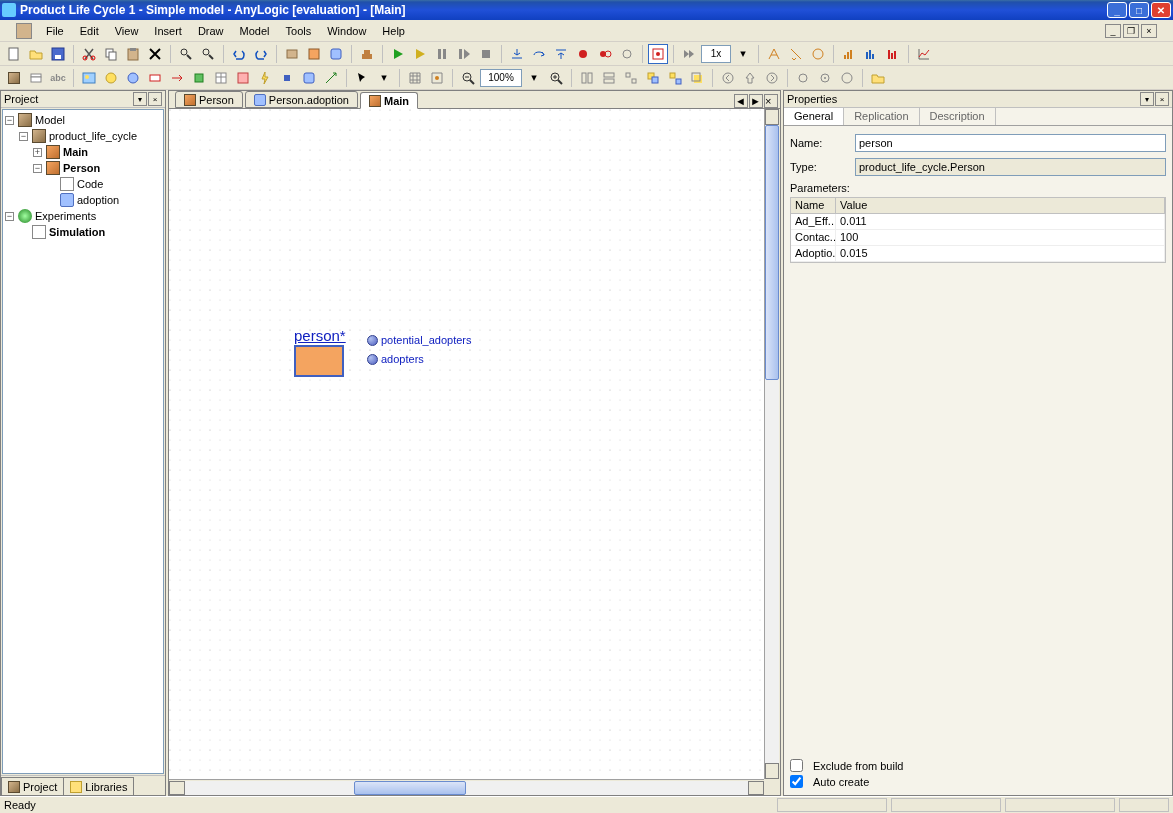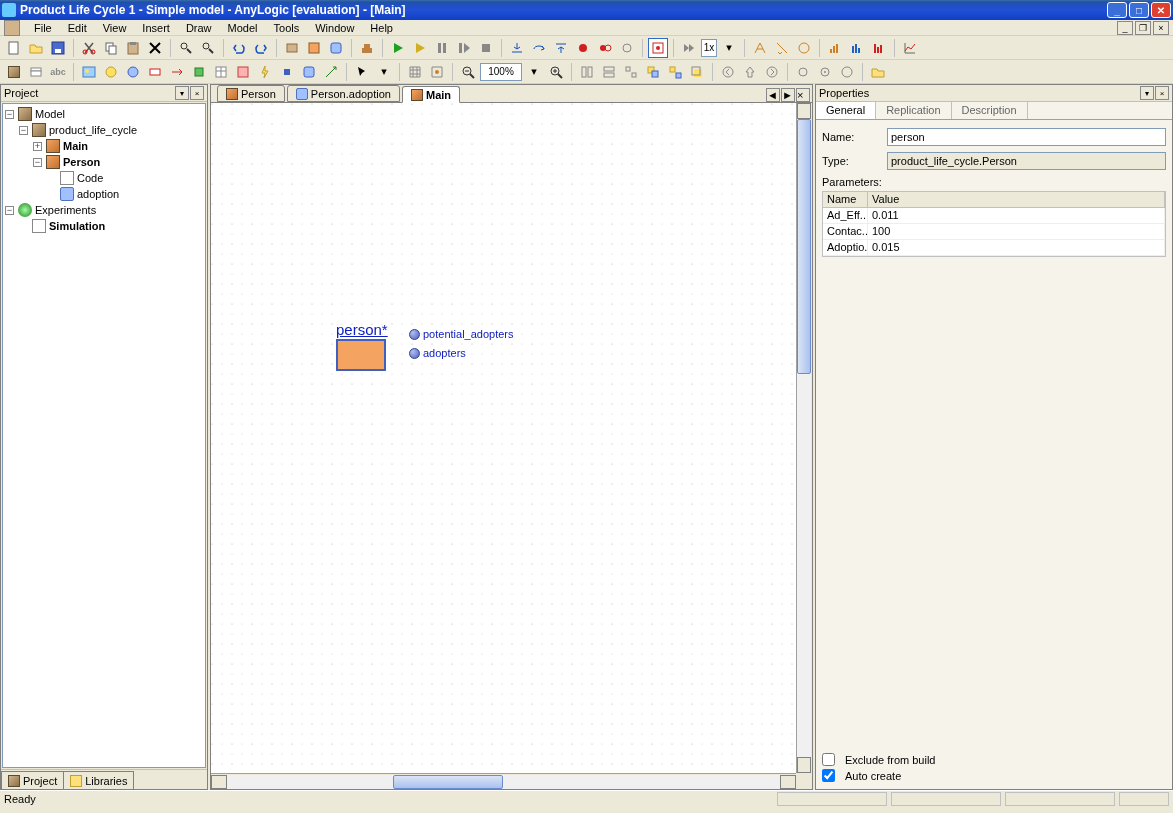--- a/index.html
+++ b/index.html
@@ -3,36 +3,36 @@
 <meta charset="utf-8">
 <style>
 *{box-sizing:border-box;margin:0;padding:0;font-family:Tahoma,Arial,sans-serif;font-size:11px;}
 html,body{width:1173px;height:813px;overflow:hidden;background:#ece9d8;}
 .titlebar{height:20px;background:linear-gradient(to bottom,#3a6ea5 0%,#2050aa 10%,#2050d8 50%,#1040c0 100%);display:flex;align-items:center;color:#fff;padding:0 2px;}
 .titlebar .appicon{width:14px;height:14px;background:#6cf;border-radius:2px;margin-right:4px;}
 .titlebar .title{flex:1;font-weight:bold;font-size:12px;}
 .winbtns{display:flex;gap:2px;}
 .winbtn{width:20px;height:16px;border:1px solid #fff;border-radius:3px;display:flex;align-items:center;justify-content:center;font-weight:bold;font-size:10px;color:#fff;}
 .winbtn.min{background:#3a6ed8;} .winbtn.max{background:#3a6ed8;} .winbtn.close{background:#e04030;}
-.menubar{height:16px;background:#ece9d8;display:flex;align-items:center;padding:0 4px;border-bottom:1px solid #d4d0c8;}
+.menubar{height:22px;background:#ece9d8;display:flex;align-items:center;padding:0 16px;border-bottom:1px solid #d4d0c8;}
 .menubar .projicon{width:16px;height:16px;background:#d2b48c;border:1px solid #888;margin-right:6px;}
 .menubar .mitem{padding:2px 8px;cursor:default;}
 .menubar .mdicrtl{margin-left:auto;display:flex;gap:2px;}
 .menubar .mdicrtl .mbtn{width:16px;height:14px;border:1px solid #888;background:#ece9d8;font-size:9px;display:flex;align-items:center;justify-content:center;}
 .toolbar{height:24px;background:#ece9d8;border-bottom:1px solid #d4d0c8;display:flex;align-items:center;padding:0 4px;gap:2px;}
 .tbtn{width:20px;height:20px;display:flex;align-items:center;justify-content:center;border:1px solid transparent;position:relative;}
 .tsep{width:1px;height:18px;background:#c0c0c0;margin:0 3px;}
 .tbtn svg{width:14px;height:14px;}
 .zoomfield{width:42px;height:18px;border:1px solid #7f9db9;background:#fff;font-size:10px;text-align:center;}
 .workarea{display:flex;height:calc(100% - 20px - 22px - 24px - 24px - 17px);}
 .panel{background:#ece9d8;border:1px solid #808080;display:flex;flex-direction:column;}
 .panelhead{height:17px;background:#ece9d8;border-bottom:1px solid #c0c0c0;display:flex;align-items:center;padding:0 3px;font-size:11px;}
 .panelhead .ptitle{flex:1;}
 .panelhead .psmallbtn{width:14px;height:14px;border:1px solid #888;background:#ece9d8;font-size:8px;display:flex;align-items:center;justify-content:center;margin-left:1px;}
-.leftpanel{width:208px;}
+.leftpanel{width:166px;}
 .tree{flex:1;background:#fff;border:1px solid #7f9db9;margin:1px;overflow:auto;padding:2px;}
 .treeitem{display:flex;align-items:center;height:16px;white-space:nowrap;}
 .treeitem .exp{width:9px;height:9px;border:1px solid #888;display:flex;align-items:center;justify-content:center;font-size:9px;line-height:1;margin-right:4px;color:#444;background:#fff;}
 .treeitem .noexp{width:9px;margin-right:4px;}
 .treeitem .ticon{width:14px;height:14px;margin-right:3px;}
 .treeitem.bold .tlabel{font-weight:bold;}
 .lefttabs{height:20px;display:flex;border-top:1px solid #c0c0c0;background:#ece9d8;align-items:flex-end;}
 .lefttab{height:18px;padding:2px 6px;border:1px solid #808080;border-bottom:none;background:#ece9d8;margin-right:-1px;font-size:11px;display:flex;align-items:center;gap:3px;}
 .lefttab .ticon{width:12px;height:12px;}
 .center{flex:1;display:flex;flex-direction:column;border:1px solid #808080;margin:0 2px;}
@@ -51,21 +51,21 @@
 .vscroll{position:absolute;top:0;bottom:16px;right:0;width:16px;background:#ece9d8;border-left:1px solid #a0a0a0;display:flex;flex-direction:column;}
 .vscroll .sbtn{height:16px;width:14px;background:#ece9d8;border:1px solid #808080;}
 .vscroll .strack{flex:1;width:14px;position:relative;background:#f0f0f0;}
 .vscroll .sthumb{position:absolute;top:0;height:40%;left:0;width:14px;background:linear-gradient(to right,#dbe4f8,#a9c1ee);border:1px solid #6a8ccf;border-radius:2px;}
 .corner{position:absolute;right:0;bottom:0;width:16px;height:16px;background:#ece9d8;}
 .personbox{position:absolute;left:125px;top:218px;}
 .personlabel{color:#1020c0;font-size:15px;text-decoration:underline;}
 .personrect{width:50px;height:32px;background:#f4a460;border:2px solid #4060c0;margin-top:1px;}
 .varitem{position:absolute;display:flex;align-items:center;gap:3px;color:#1020c0;font-size:11px;}
 .varicon{width:11px;height:11px;border-radius:50%;background:radial-gradient(circle at 30% 30%,#b0c0f0,#5060c0);border:1px solid #304090;}
-.rightpanel{width:358px;}
+.rightpanel{width:390px;}
 .proptabs{height:18px;display:flex;border-bottom:1px solid #a0a0a0;background:#f5f3ea;}
 .proptab{padding:2px 10px;border-right:1px solid #c0c0c0;font-size:11px;}
 .proptab.active{background:#fff;color:#000;}
 .proptab:not(.active){color:#666;}
 .propbody{flex:1;background:#f5f3ea;padding:8px 6px;overflow:auto;}
 .proprow{display:flex;align-items:center;margin-bottom:6px;gap:10px;}
 .proprow label{width:55px;}
 .proprow input[type=text]{flex:1;height:18px;border:1px solid #7f9db9;padding:0 3px;font-size:11px;}
 .paramlabel{margin:6px 0 3px 0;}
 .paramtable{border:1px solid #c0c0c0;}
@@ -273,21 +273,21 @@
         <rect x="2" y="2" width="10" height="10" fill="#fff" stroke="#d02020"></rect>
         <circle cx="7" cy="7" r="2" fill="#d02020"></circle>
       </svg>
     </div>
   <div class="tsep"></div>
   <div class="tbtn">
       <svg viewBox="0 0 14 14">
         <path d="M2 3v8l5-4z M7 3v8l5-4z" fill="#888"></path>
       </svg>
     </div>
-  <input class="zoomfield" value="1x" readonly="" style="width: 16px;">
+  <input class="zoomfield" value="1x" readonly="" style="width: 30px;">
   <div class="tbtn">▾</div>
   <div class="tsep"></div>
   <div class="tbtn">
       <svg viewBox="0 0 14 14">
         <path d="M2 12L7 2l5 10M4 8h6" stroke="#d08020" fill="none"></path>
       </svg>
     </div>
   <div class="tbtn">
       <svg viewBox="0 0 14 14">
         <path d="M2 2l10 10M3 11l2 2 2-2" stroke="#d08020" fill="none"></path>

